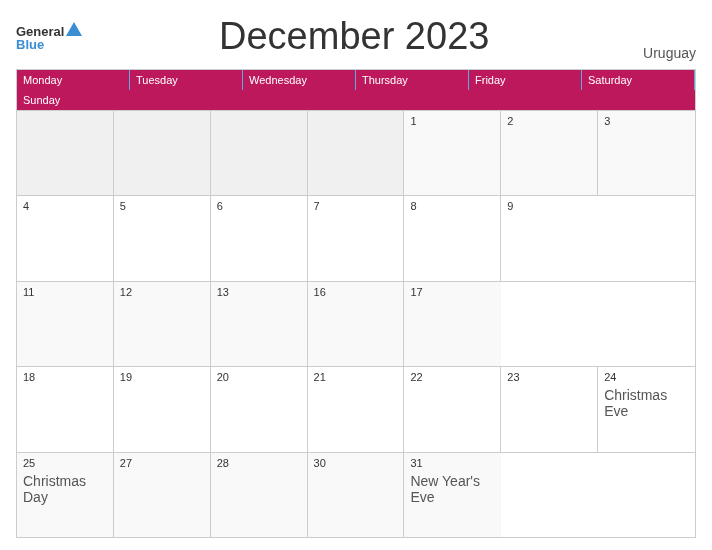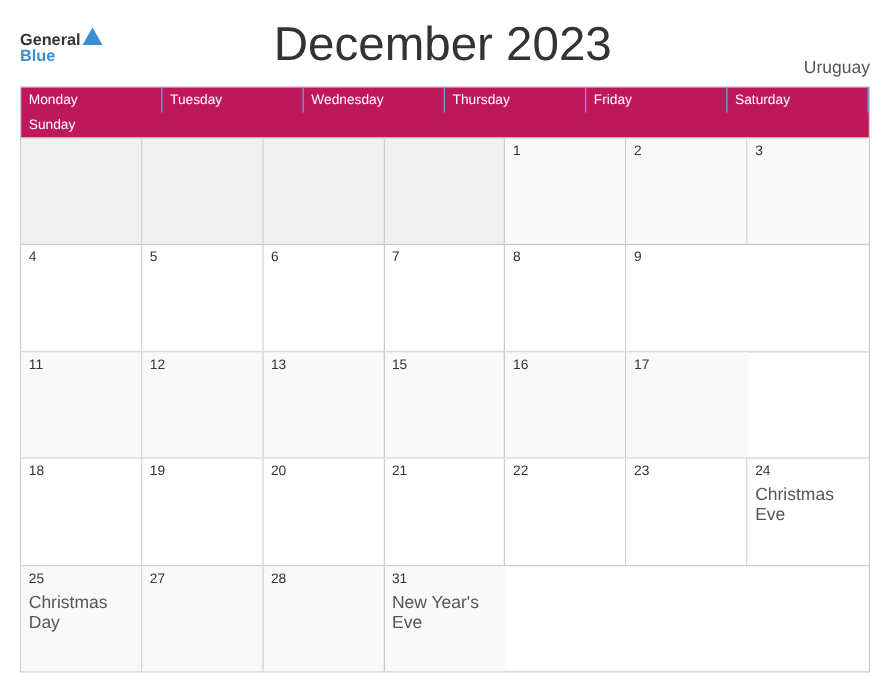--- a/index.html
+++ b/index.html
@@ -244,23 +244,20 @@
           <div class="day-cell">
             <div class="day-number">11</div>
           </div>
           <div class="day-cell">
             <div class="day-number">12</div>
           </div>
           <div class="day-cell">
             <div class="day-number">13</div>
           </div>
           <div class="day-cell">
-            <div class="day-number">15</div>
-          </div>
-          <div class="day-cell">
             <div class="day-number">16</div>
           </div>
           <div class="day-cell">
             <div class="day-number">17</div>
           </div>
         </div>
         <div class="week-row">
           <div class="day-cell">
             <div class="day-number">18</div>
           </div>
@@ -289,20 +286,23 @@
             <div class="day-number">25</div>
             <div class="day-event">Christmas Day</div>
           </div>
           <div class="day-cell">
             <div class="day-number">27</div>
           </div>
           <div class="day-cell">
             <div class="day-number">28</div>
           </div>
           <div class="day-cell">
+            <div class="day-number">30</div>
+          </div>
+          <div class="day-cell">
             <div class="day-number">31</div>
             <div class="day-event">New Year's Eve</div>
           </div>
         </div>
       </div>
 
   </div>
 </div>
 
 </body></html>

